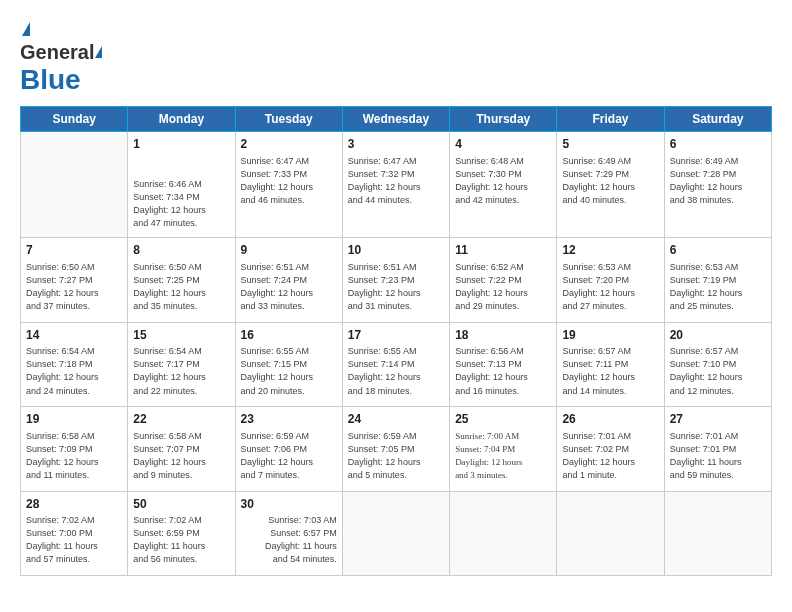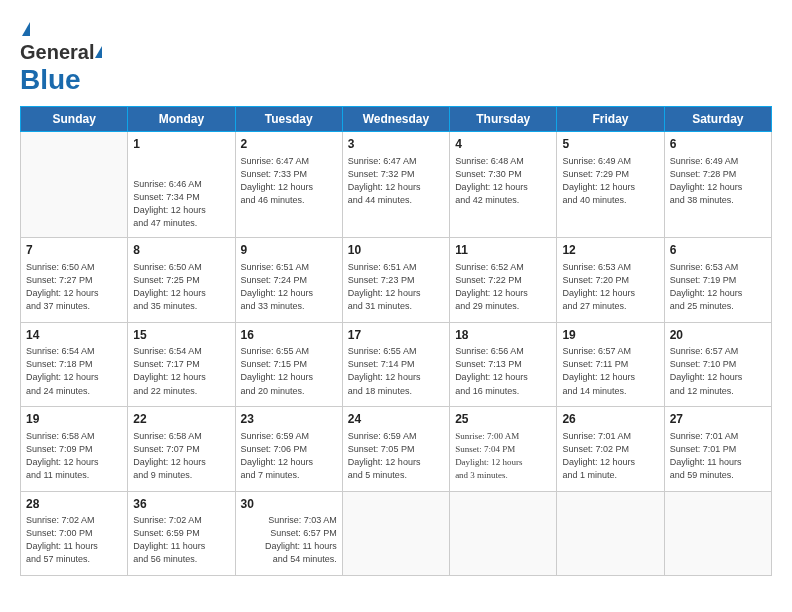--- a/index.html
+++ b/index.html
@@ -330,21 +330,21 @@
         </tr>
         <tr>
           <td>
             <span class="day-num">28</span>
             <div class="day-info" style="white-space: pre-line;">Sunrise: 7:02 AM
 Sunset: 7:00 PM
 Daylight: 11 hours
 and 57 minutes.</div>
           </td>
           <td>
-            <span class="day-num">36</span>
+            <span class="day-num">50</span>
             <div class="day-info" style="white-space: pre-line;">Sunrise: 7:02 AM
 Sunset: 6:59 PM
 Daylight: 11 hours
 and 56 minutes.</div>
           </td>
           <td>
             <span class="day-num">30</span>
             <div class="day-info" style="white-space: pre-line; text-align: right;">Sunrise: 7:03 AM
 Sunset: 6:57 PM
 Daylight: 11 hours

